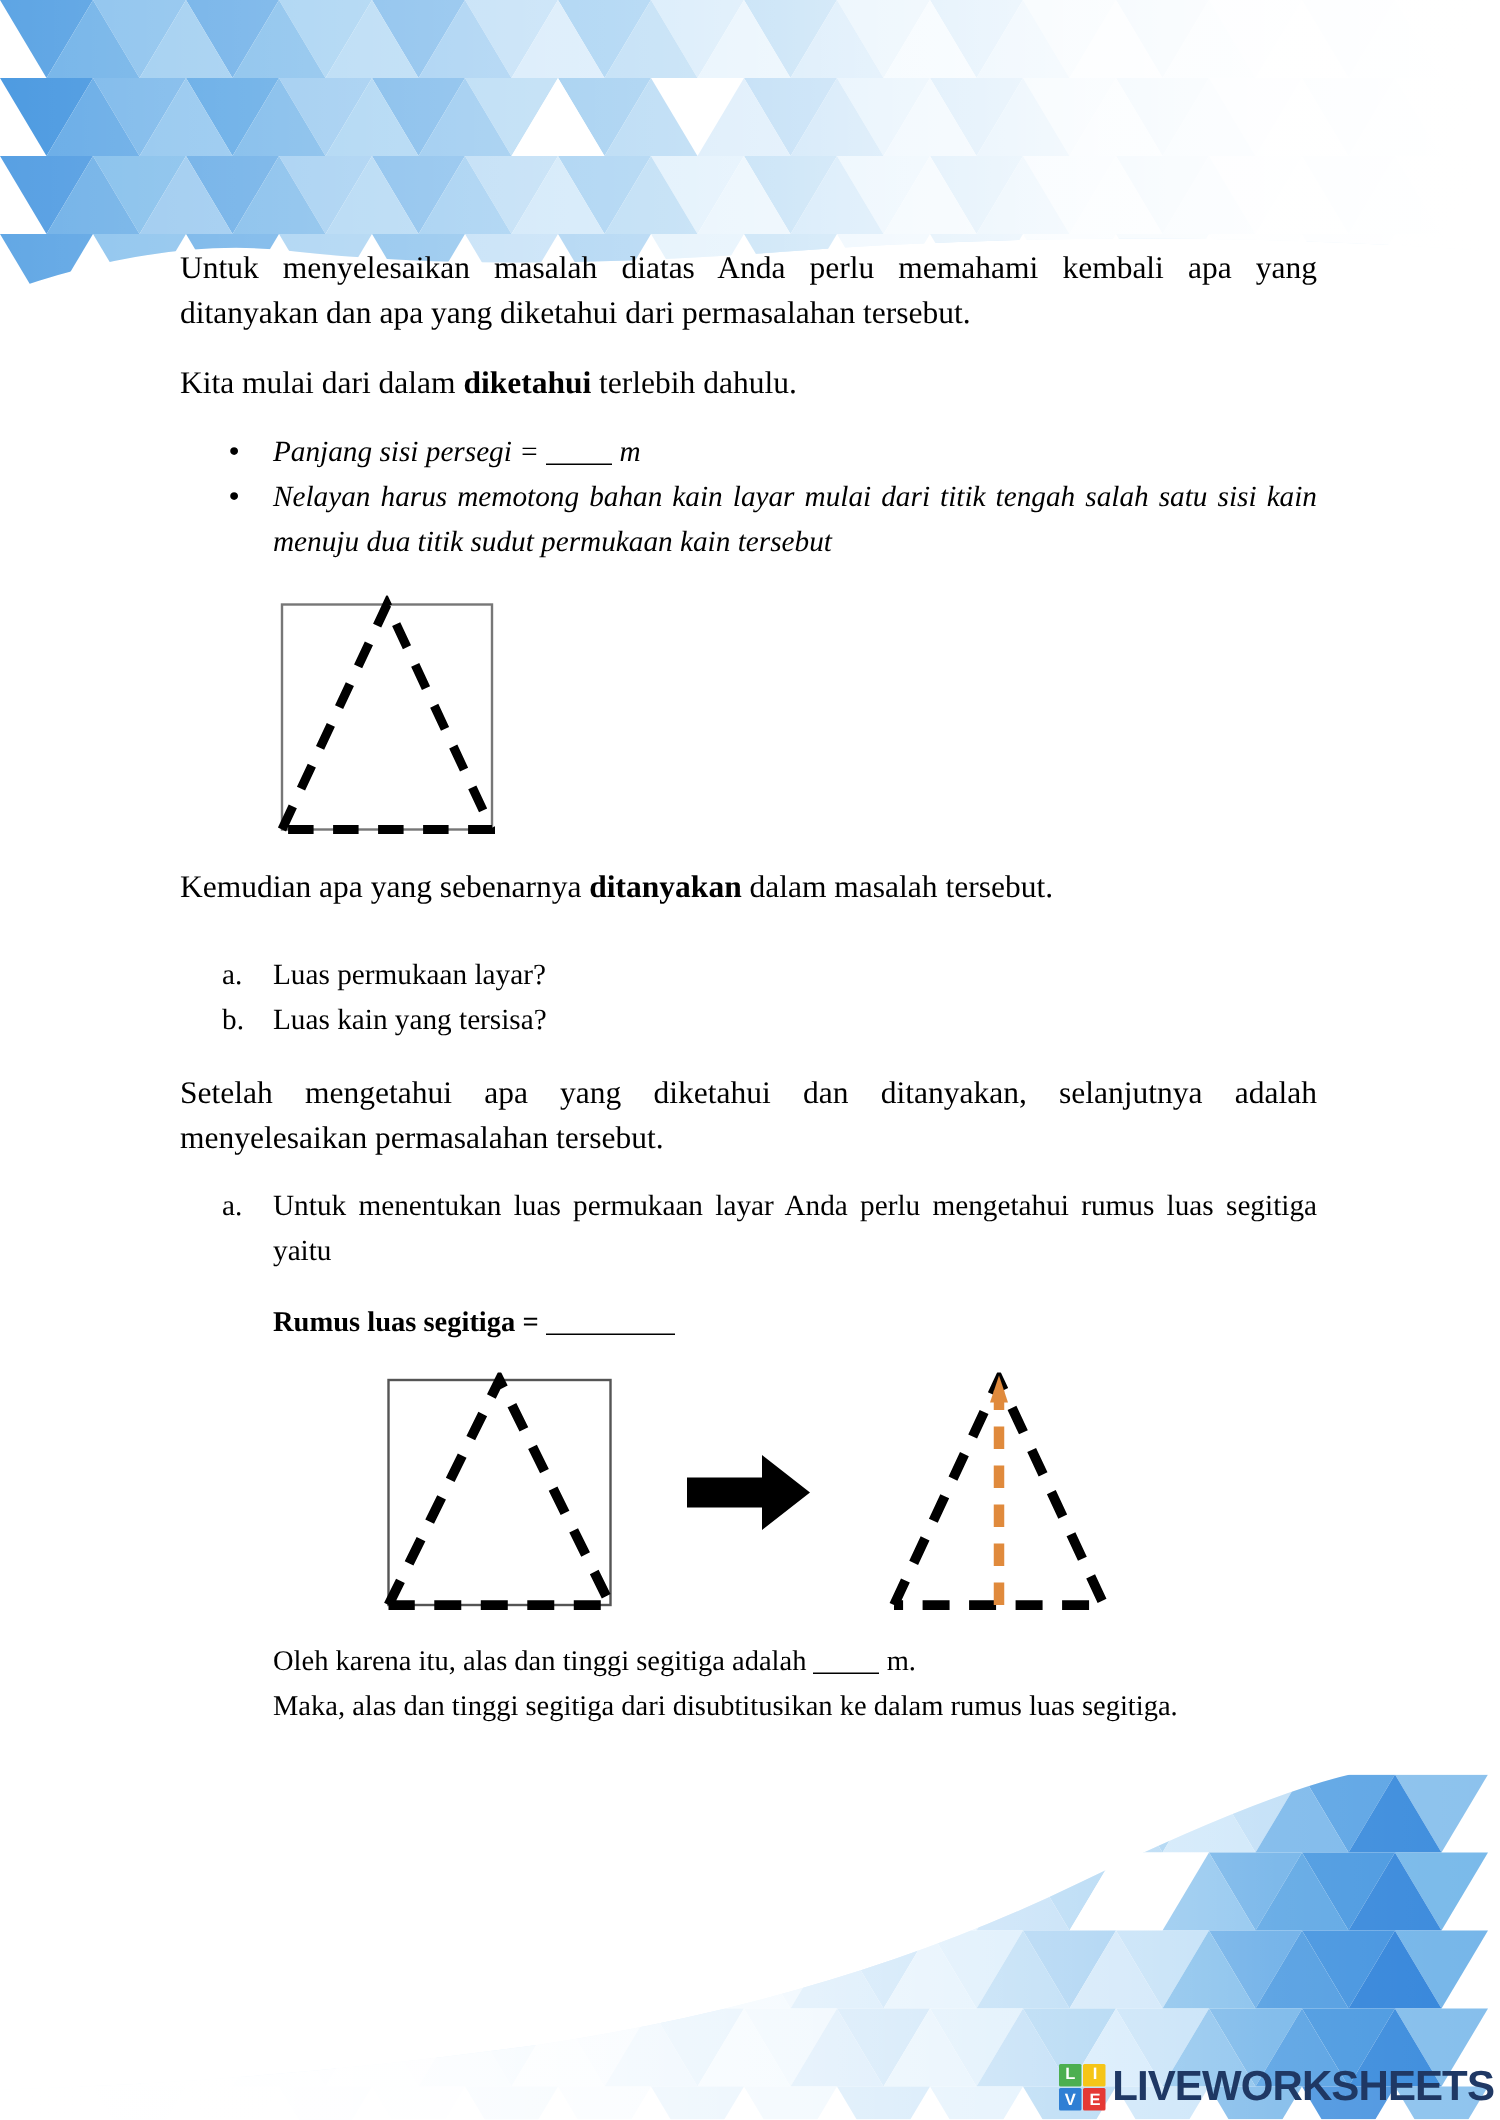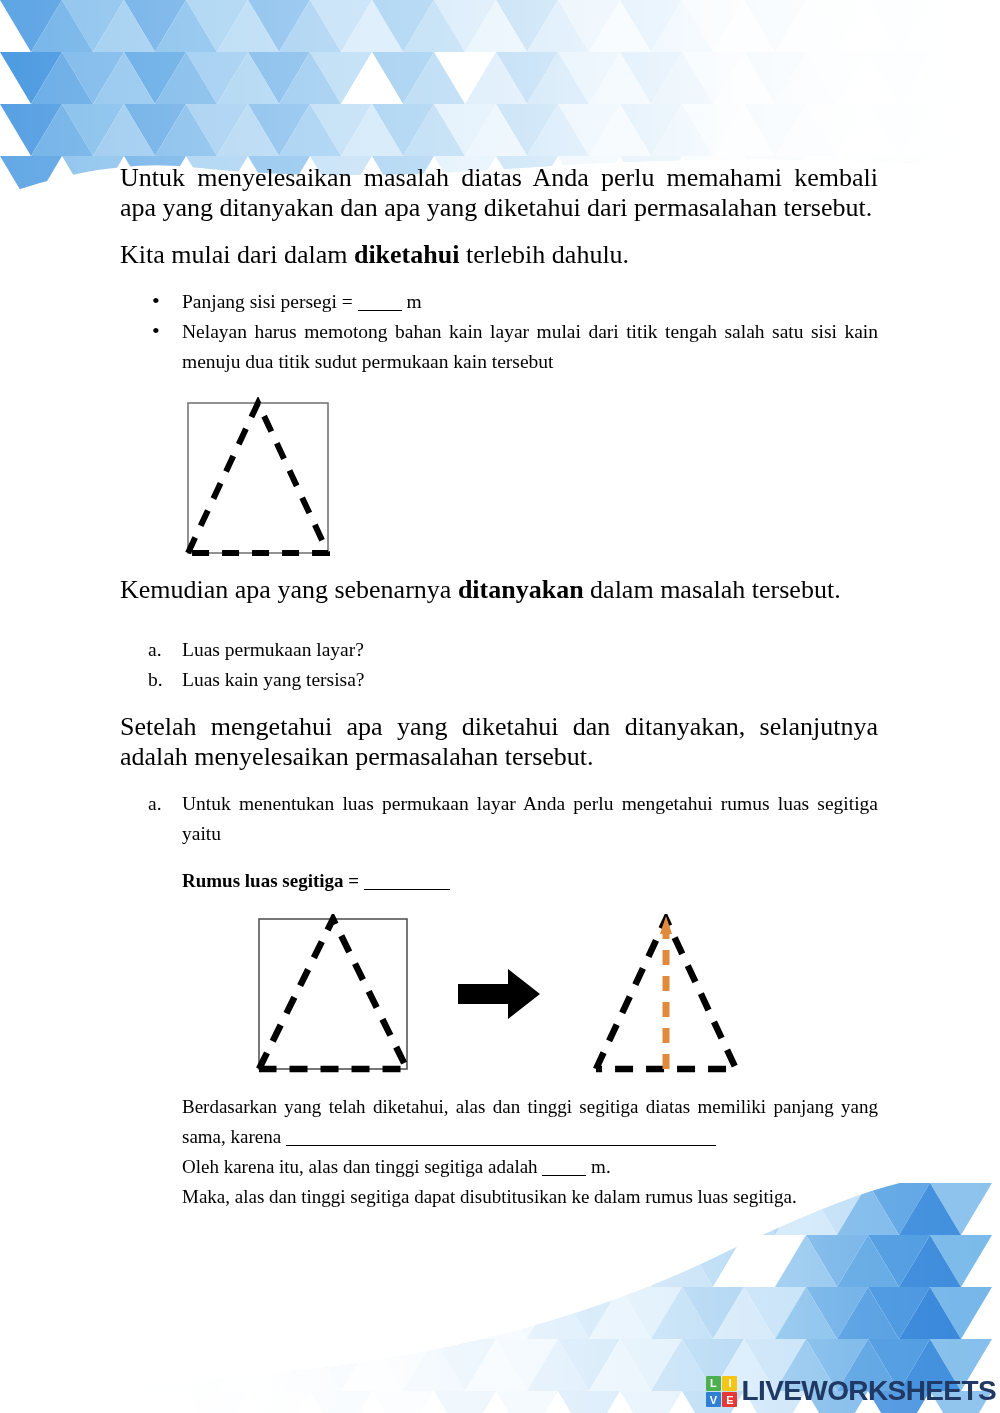--- a/index.html
+++ b/index.html
@@ -16,30 +16,30 @@
   #deco-bottom { bottom:0; height:230px; }
 
   
   #content{
     position:absolute;
     left:120px; top:163px; width:758px;
     z-index:5;
   }
 
   p.para{
-    font-size:26px;
+    font-size:21px;
     line-height:30px;
     text-align:justify;
     text-justify:inter-word;
     margin-bottom:17px;
   }
   b, .b{ font-weight:bold; }
 
   
-  ul.bullets{ list-style:none; margin:0 0 20px 0; padding:0; }
+  ul.bullets{ list-style:none; margin:0 0 20px 0; padding:0;font-style:italic; }
   ul.bullets > li{
     position:relative;
     padding-left:62px;
     font-size:19.5px;
     line-height:30px;
     text-align:justify;
     margin-bottom:0;
   }
   ul.bullets > li::before{
     content:"\2022";
@@ -453,26 +453,23 @@
       <svg width="156" height="160" viewBox="0 0 156 160" xmlns="http://www.w3.org/2000/svg">
         <path d="M8,155 L78,5 L148,155 L8,155" fill="none" stroke="#000000" stroke-width="6.5" stroke-dasharray="18 13" stroke-linecap="butt"></path>
         <line x1="78" y1="155" x2="78" y2="12" stroke="#E08A3C" stroke-width="7" stroke-dasharray="15 11" stroke-linecap="butt"></line>
         <path d="M78,2 L84,20 L72,20 Z" fill="#E08A3C"></path>
       </svg>
     </div>
   </div>
 
   <div class="indent">
     <p>
-      <span>Berdasarkan yang telah diketahui, alas dan tinggi segitiga diatas memiliki panjang yang sama, karena </span><span class="blank-lg"></span>
-    </p>
-    <p>
       <span>Oleh karena itu, alas dan tinggi segitiga adalah </span><span class="blank-sm"></span><span> m.</span>
     </p>
-    <p>Maka, alas dan tinggi segitiga dapat disubtitusikan ke dalam rumus luas segitiga.</p>
+    <p>Maka, alas dan tinggi segitiga dari disubtitusikan ke dalam rumus luas segitiga.</p>
   </div>
 
 </div>
 
 <div id="lw-logo" style="position:absolute; right:4px; bottom:6px; display:flex; align-items:center; gap:4px; z-index:20;">
   <div style="display:grid; grid-template-columns:15px 15px; grid-template-rows:15px 15px; gap:1.5px;">
     <div style="background:#4CAF50;color:#fff;font-family:'Liberation Sans',sans-serif;font-weight:bold;font-size:11px;display:flex;align-items:center;justify-content:center;border-radius:1px;">L</div>
     <div style="background:#F5C518;color:#fff;font-family:'Liberation Sans',sans-serif;font-weight:bold;font-size:11px;display:flex;align-items:center;justify-content:center;border-radius:1px;">I</div>
     <div style="background:#2F7FD4;color:#fff;font-family:'Liberation Sans',sans-serif;font-weight:bold;font-size:11px;display:flex;align-items:center;justify-content:center;border-radius:1px;">V</div>
     <div style="background:#E53935;color:#fff;font-family:'Liberation Sans',sans-serif;font-weight:bold;font-size:11px;display:flex;align-items:center;justify-content:center;border-radius:1px;">E</div>

